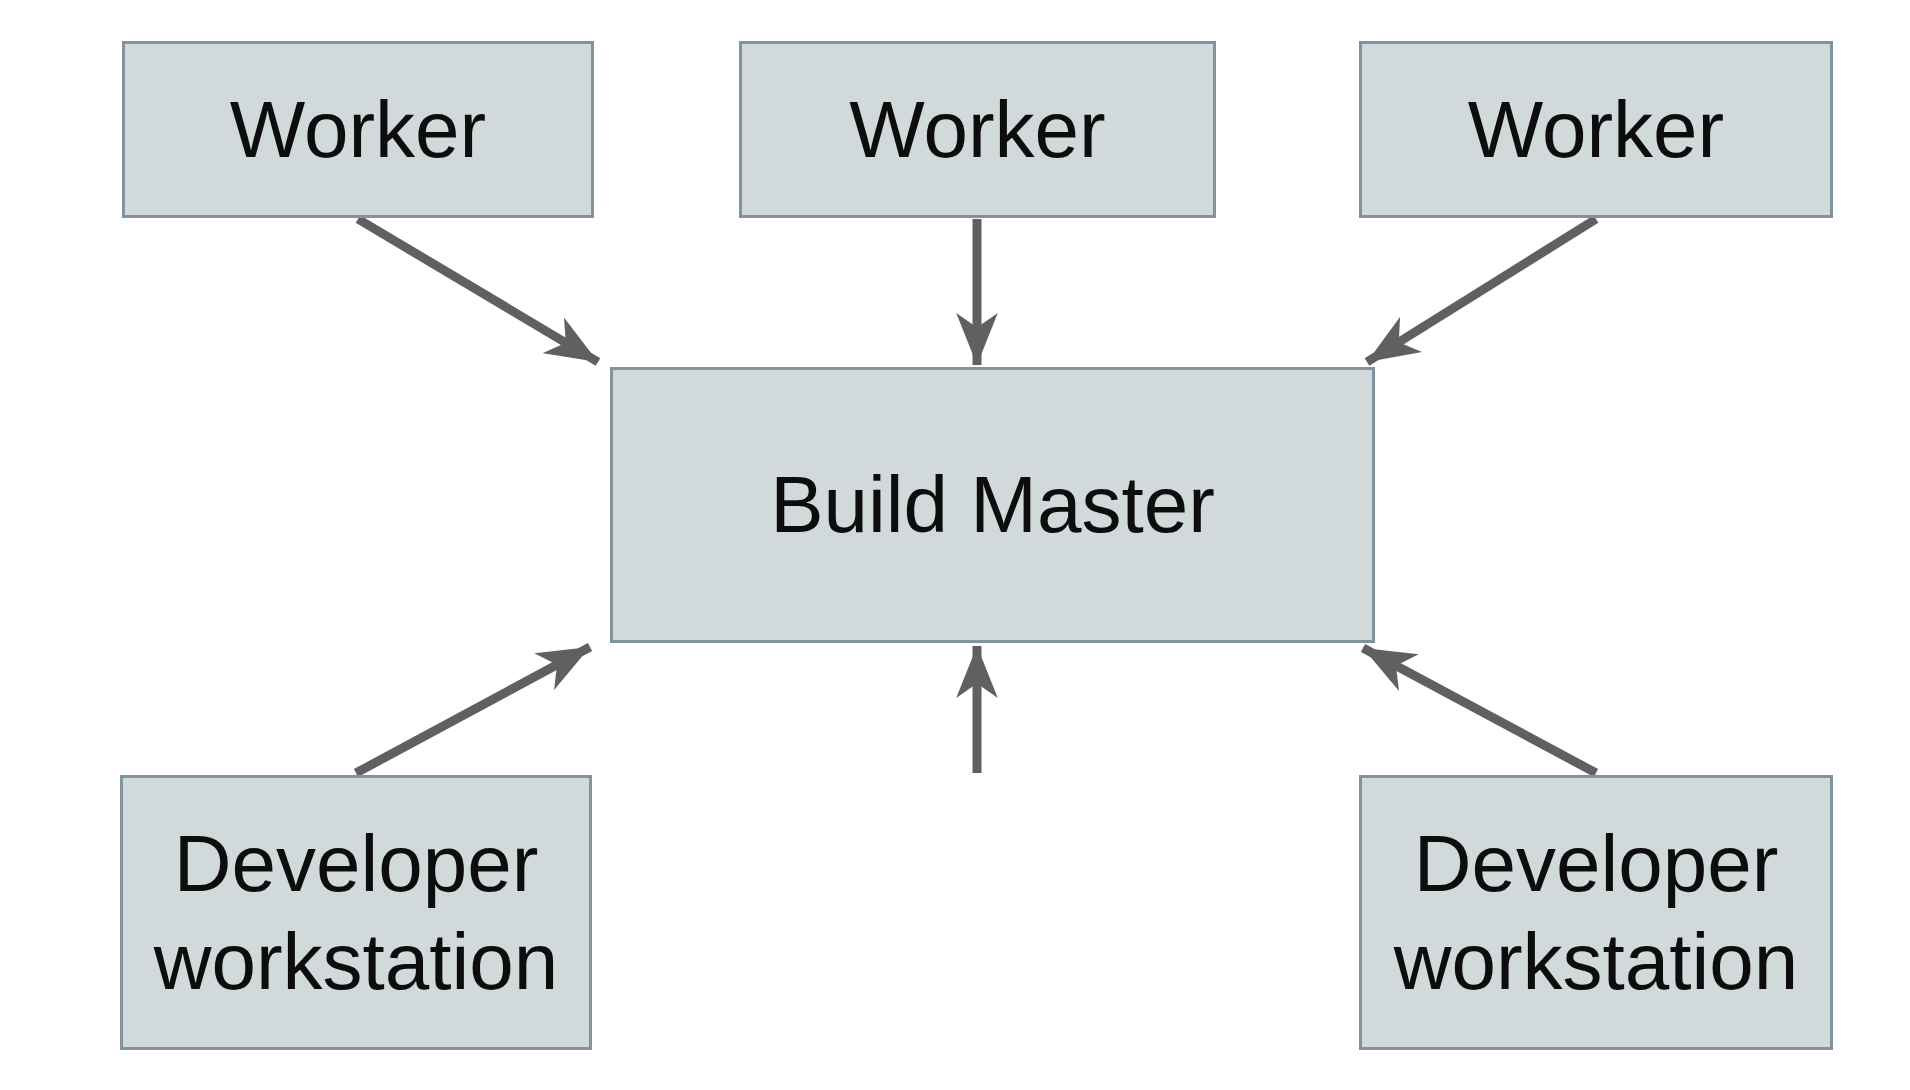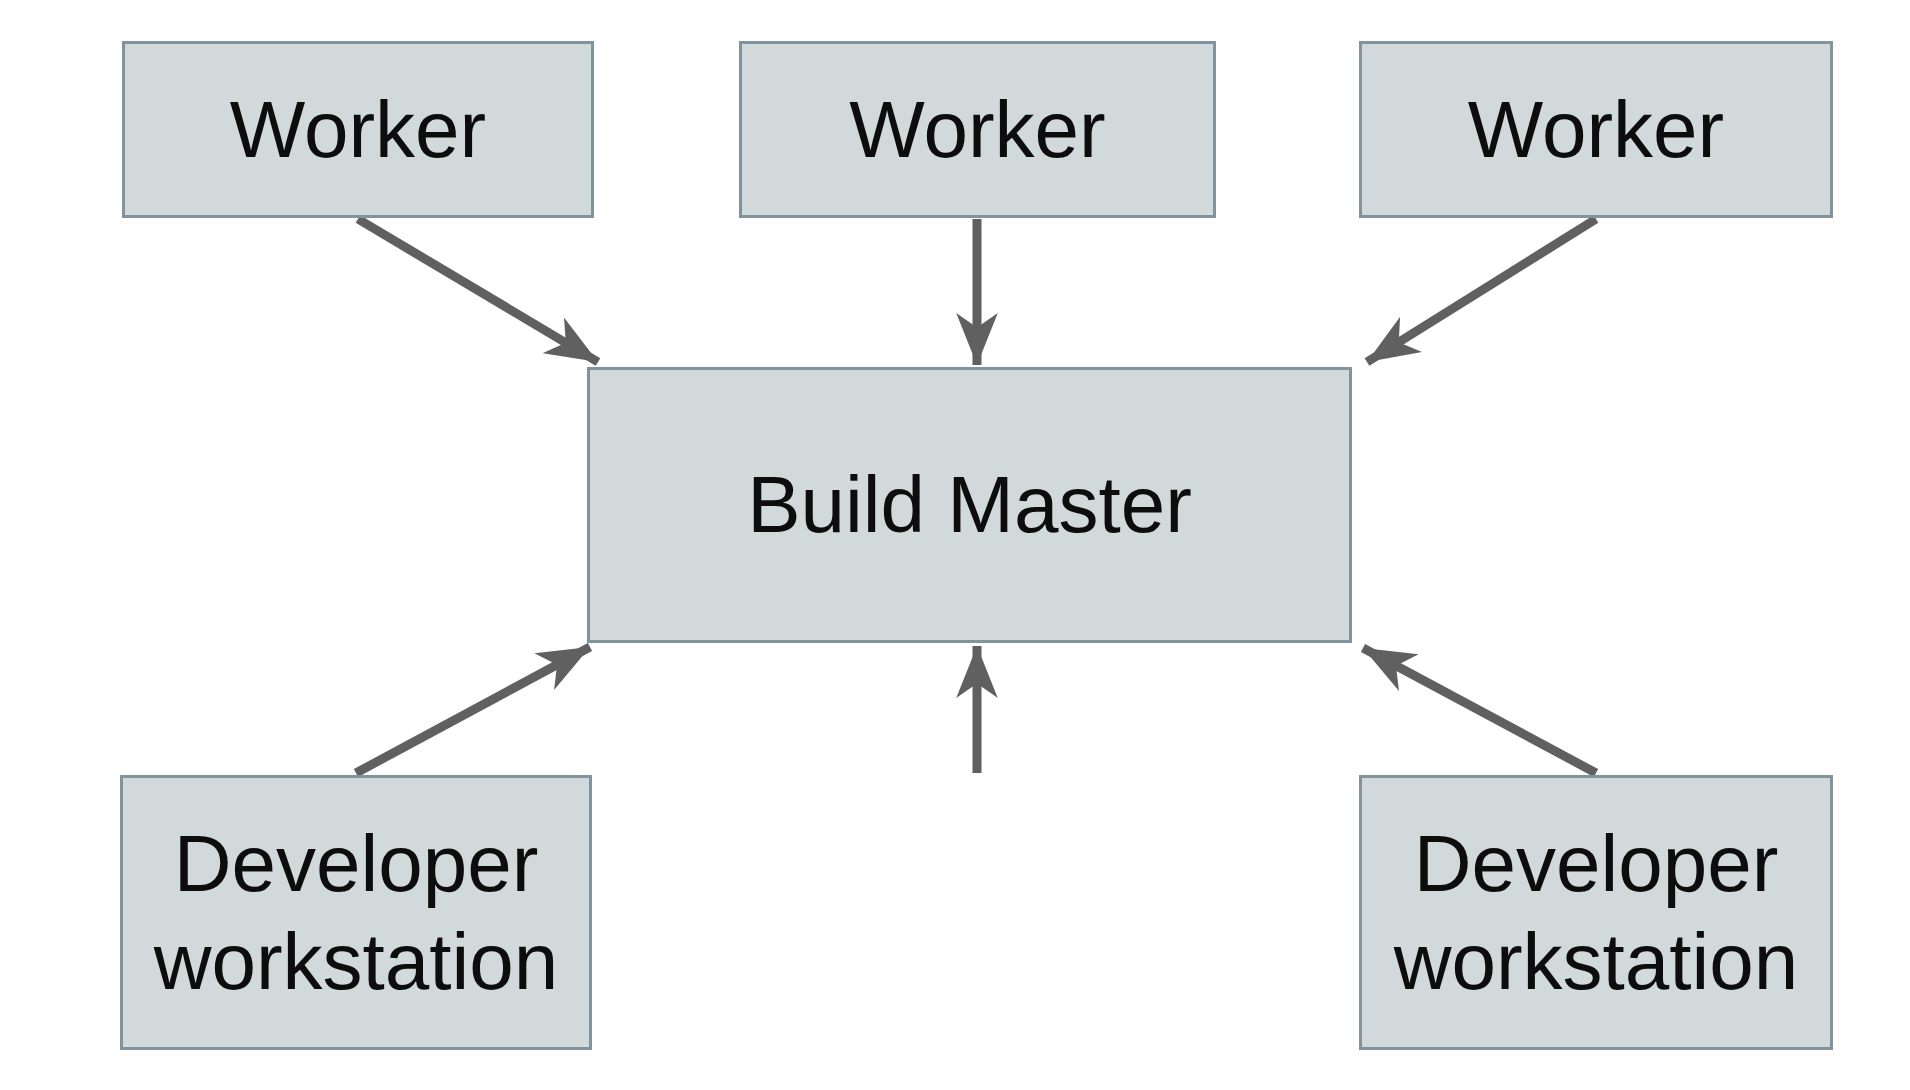--- a/index.html
+++ b/index.html
@@ -36,21 +36,21 @@
     text-align: center;
     color: var(--text, #0d0d0d);
     font-size: 80px;
     line-height: 1.22;
   }
   
   .n-worker-left   { left: 122px;  top: 41px;  width: 472px; height: 177px; }
   .n-worker-mid    { left: 739px;  top: 41px;  width: 477px; height: 177px; }
   .n-worker-right  { left: 1359px; top: 41px;  width: 474px; height: 177px; }
   
-  .n-build-master  { left: 587px;  top: 367px; width: 765px; height: 276px; }
+  .n-build-master  { left: 610px;  top: 367px; width: 765px; height: 276px; }
   
   .n-dev-ws-left   { left: 120px;  top: 775px; width: 472px; height: 275px; }
   .n-ci-server     { left: 739px;  top: 775px; width: 477px; height: 275px; }
   .n-dev-ws-right  { left: 1359px; top: 775px; width: 474px; height: 275px; }
   .node .label {
     display: block;
     padding: 0 10px;
   }
 </style>
 </head>

